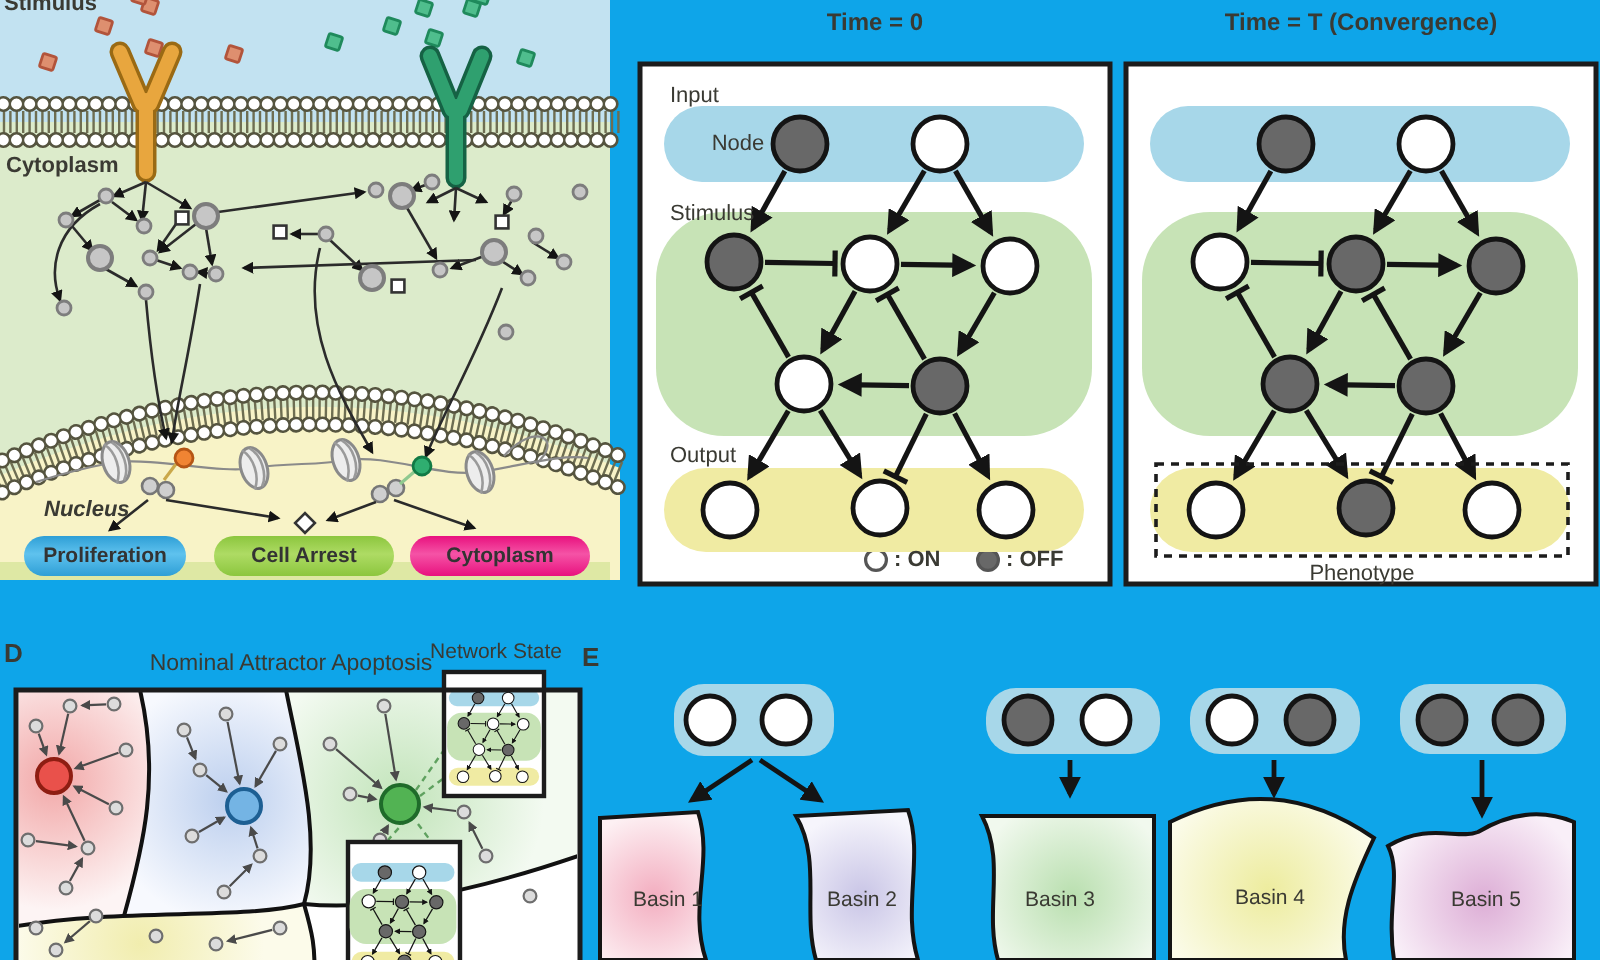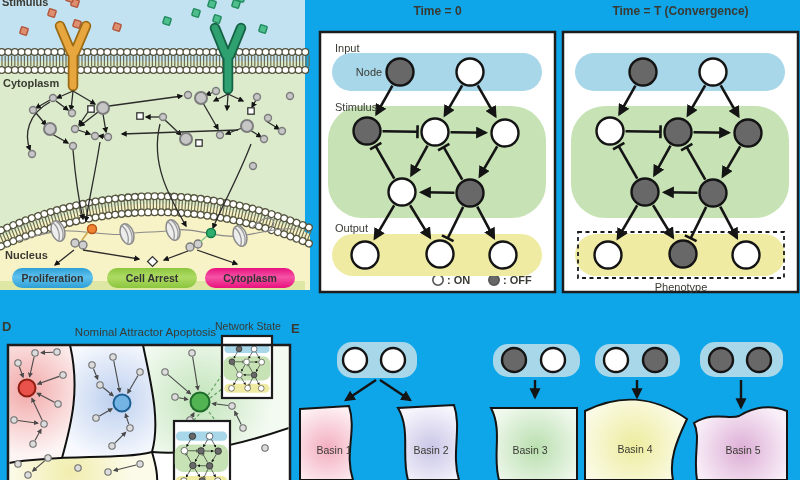--- a/index.html
+++ b/index.html
@@ -484,21 +484,21 @@
           <circle cx="616" cy="360" r="12" fill="#FFFFFF" stroke="#141414" stroke-width="2.4"></circle>
           <circle cx="655" cy="360" r="12" fill="#686868" stroke="#141414" stroke-width="2.4"></circle>
           <circle cx="721" cy="360" r="12" fill="#686868" stroke="#141414" stroke-width="2.4"></circle>
           <circle cx="759" cy="360" r="12" fill="#686868" stroke="#141414" stroke-width="2.4"></circle>
         </g>
   </g>
 </svg>
 
 <div class="lbl sb" style="left:2px;top:-4px;">Stimulus</div>
 <div class="lbl sb" style="left:3px;top:77px;">Cytoplasm</div>
-<div class="lbl sb" style="left:5px;top:249px;">Nucleus</div>
+<div class="lbl sb" style="left:22px;top:249px;font-style:italic;">Nucleus</div>
 
 <div class="pill-lbl" style="left:12px;width:81px;">Proliferation</div>
 <div class="pill-lbl" style="left:107px;width:90px;">Cell Arrest</div>
 <div class="pill-lbl" style="left:205px;width:90px;">Cytoplasm</div>
 
 <div class="lbl ctr sb" style="left:320px;top:5px;width:235px;font-size:12px;">Time = 0</div>
 <div class="lbl ctr sb" style="left:563px;top:5px;width:235px;font-size:12px;">Time = T (Convergence)</div>
 
 <div class="lbl" style="left:335px;top:42px;">Input</div>
 <div class="lbl" style="left:352px;top:66px;width:34px;text-align:center;">Node</div>

